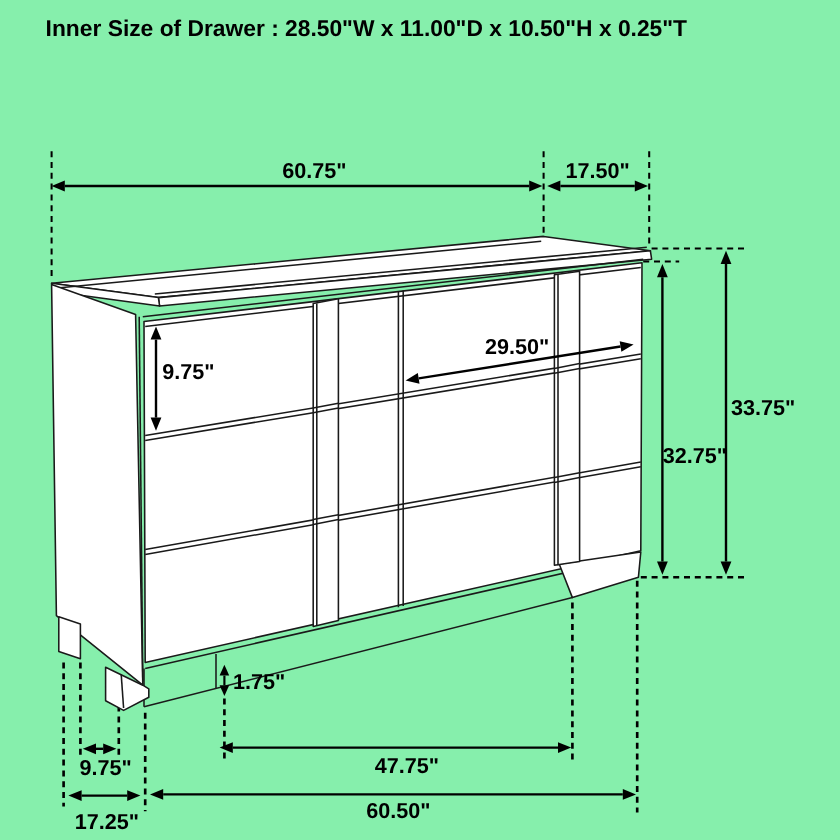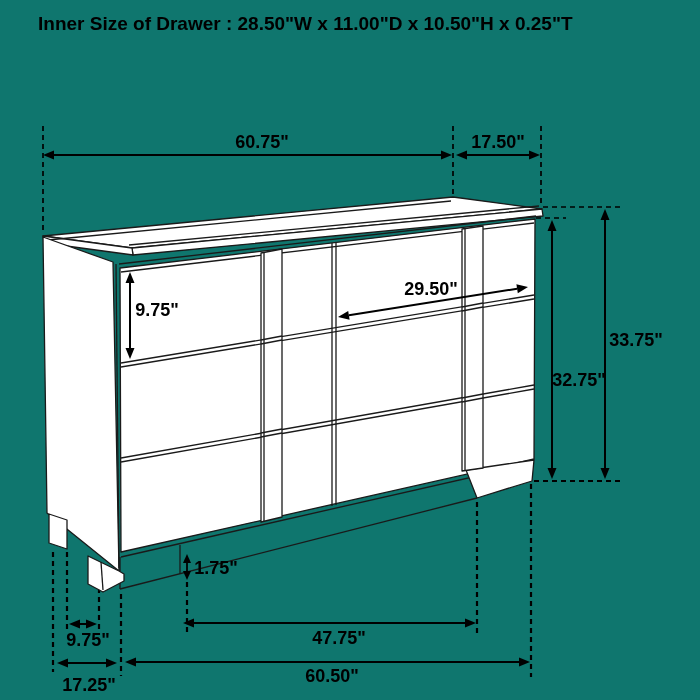--- a/index.html
+++ b/index.html
@@ -4,21 +4,21 @@
 <style>
   html, body {
     margin: 0;
     padding: 0;
     background: #ffffff;
   }
   .stage {
     position: relative;
     width: 700px;
     height: 700px;
-    background: #0f766e;
+    background: #86efac;
     overflow: hidden;
   }
   svg { display: block; }
   .fur  { stroke: #1a1a1a; stroke-width: 1.3; fill: none; stroke-linejoin: round; }
   .furf { stroke: #1a1a1a; stroke-width: 1.3; fill: #ffffff; stroke-linejoin: round; }
   .dim  { stroke: #000000; stroke-width: 2;   fill: none; }
   .dimS { stroke: #000000; stroke-width: 1.8; fill: none; }
   .ah   { fill: #000000; stroke: none; }
   .ext  { stroke: #000000; stroke-width: 1.7; fill: none; stroke-dasharray: 5 4; }
   .extB { stroke: #000000; stroke-width: 2.2; fill: none; stroke-dasharray: 5 4; }

